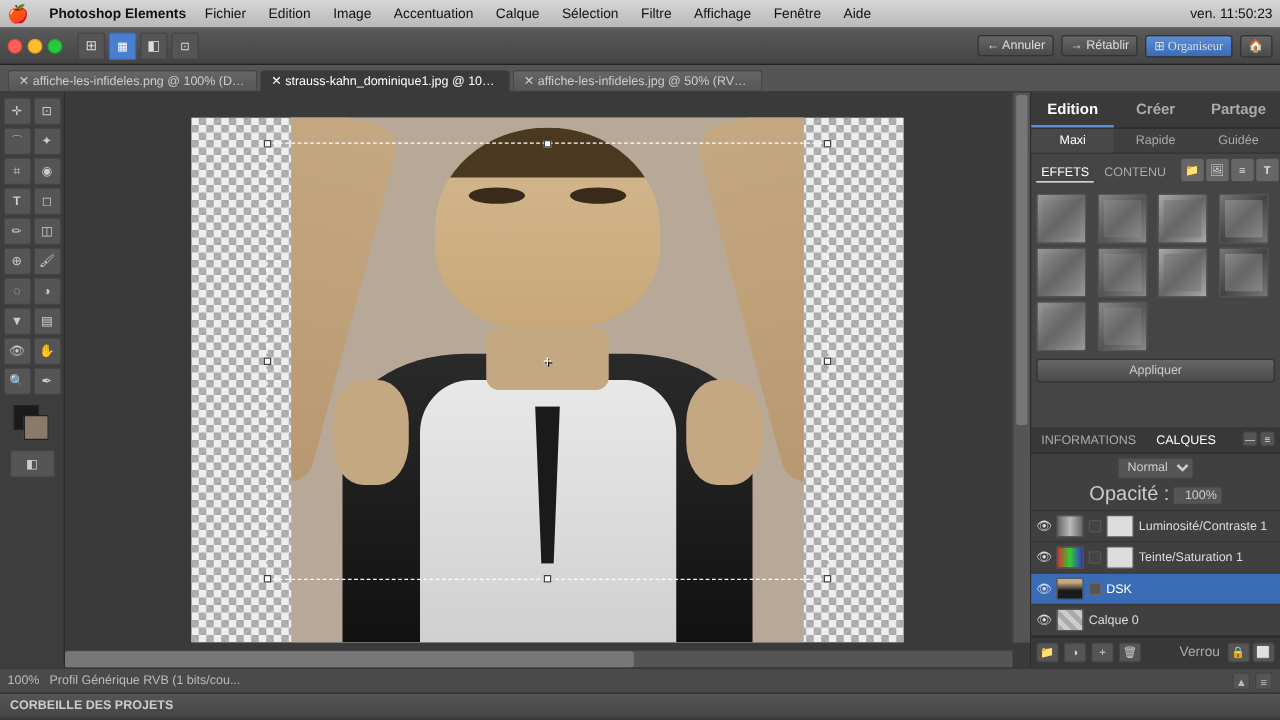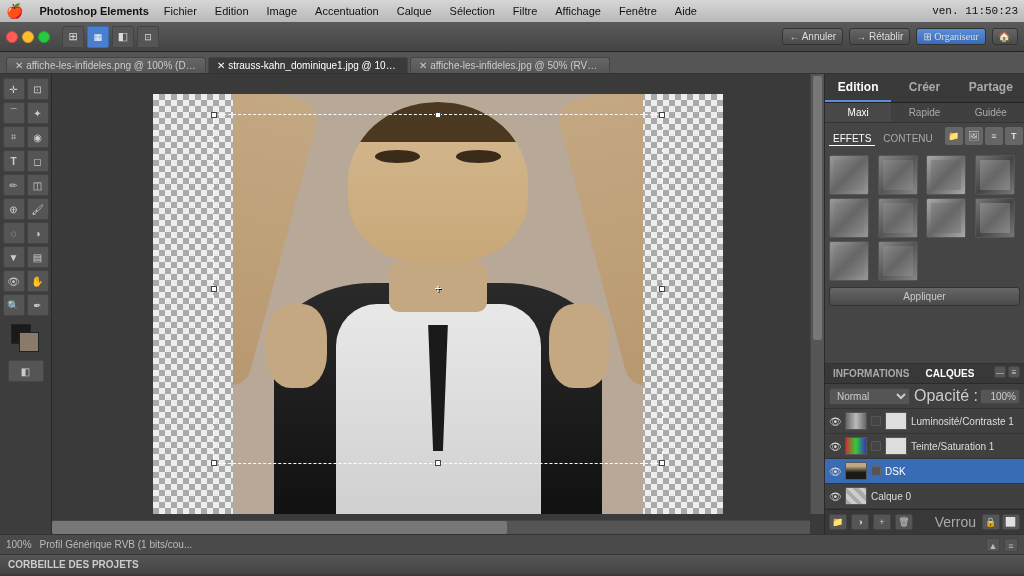--- a/index.html
+++ b/index.html
@@ -12,21 +12,21 @@
       display: flex;
       align-items: center;
       padding: 0 6px;
       gap: 12px;
       color: #111;
       font-size: 11px;
     }
     .apple-logo { font-size: 14px; margin-right: 4px; }
     .app-name { font-weight: bold; }
     .menu-item { cursor: pointer; padding: 1px 3px; }
-    .menubar-right { margin-left: auto; display: flex; align-items: center; gap: 8px; font-size: 11px; font-family: Liberation Mono, monospace; }
+    .menubar-right { margin-left: auto; display: flex; align-items: center; gap: 8px; font-size: 11px; }
 
     
     #toolbar {
       height: 30px;
       background: linear-gradient(to bottom, #5a5a5a, #444);
       display: flex;
       align-items: center;
       padding: 0 6px;
       gap: 6px;
       border-bottom: 1px solid #222;
@@ -272,29 +272,29 @@
       background: #383838;
       border-bottom: 1px solid #2a2a2a;
       padding: 2px 4px;
       gap: 8px;
       font-size: 10px;
     }
     .layers-tab {
       color: #aaa;
       cursor: pointer;
       padding: 2px 4px;
-      font-weight: bold;
     }
     .layers-tab.active { color: #fff; }
     .layers-controls {
       display: flex;
       align-items: center;
       padding: 3px 4px;
       gap: 4px;
       border-bottom: 1px solid #333;
+      flex-direction: column;
     }
     .blend-select {
       background: #555;
       border: 1px solid #444;
       color: #ccc;
       font-size: 10px;
       padding: 1px 3px;
       border-radius: 2px;
       flex: 1;
     }
@@ -386,21 +386,21 @@
       background: #555;
       border: 1px solid #444;
       border-radius: 2px;
       display: flex;
       align-items: center;
       justify-content: center;
       font-size: 9px;
       cursor: pointer;
       color: #ccc;
     }
-    .lock-text { font-size: 14px; color: #aaa; margin-left: auto; }
+    .lock-text { font-size: 11px; color: #aaa; margin-left: auto; }
   </style>
 </head>
 <body>
 
 <div id="menubar">
   <span class="apple-logo">🍎</span>
   <span class="app-name">Photoshop Elements</span>
   <span class="menu-item">Fichier</span>
   <span class="menu-item">Edition</span>
   <span class="menu-item">Image</span>

